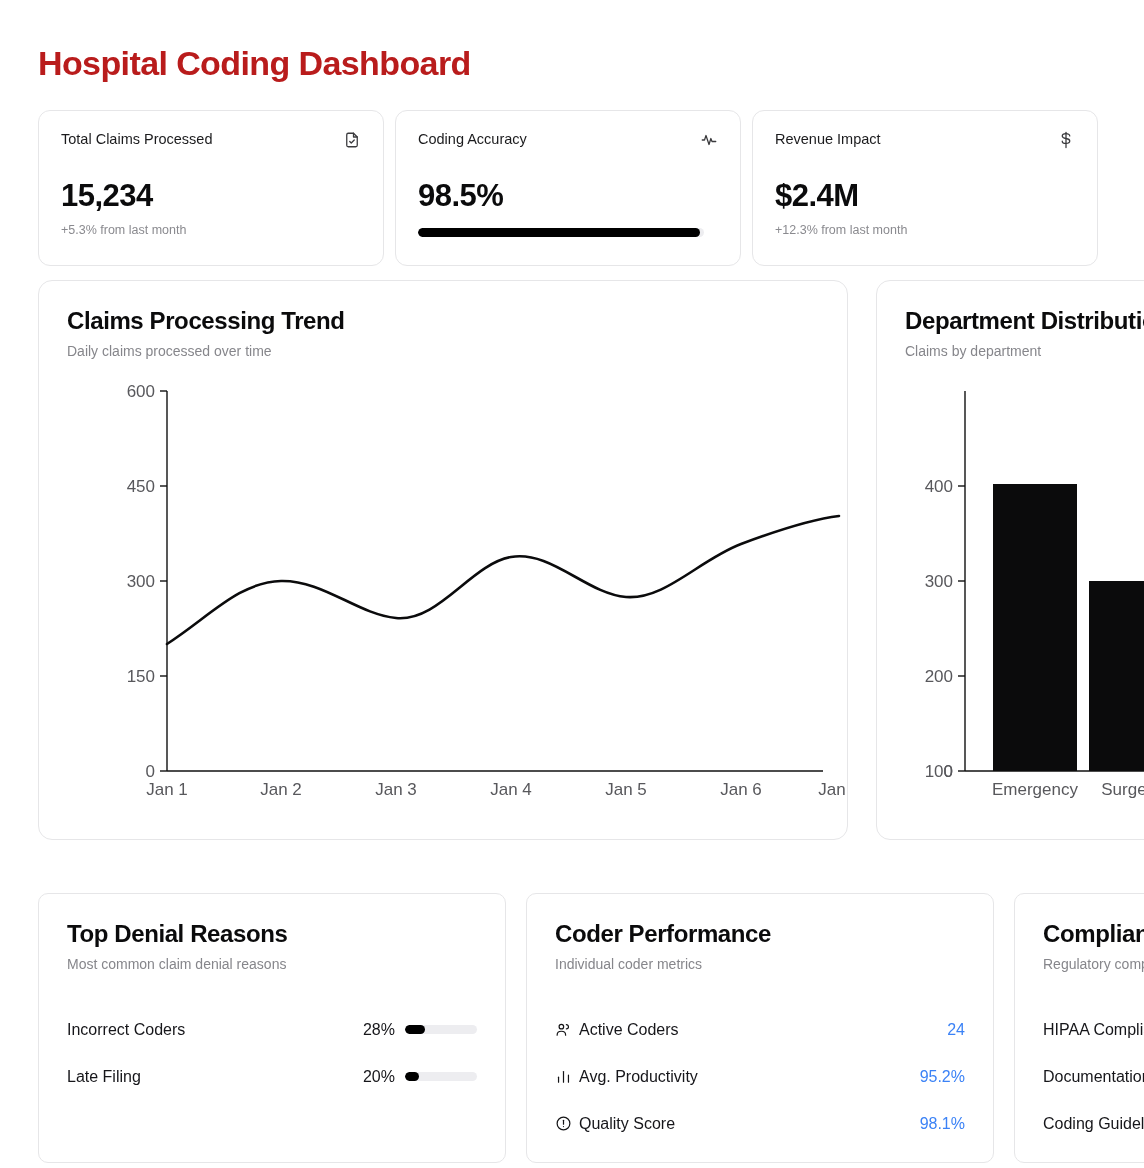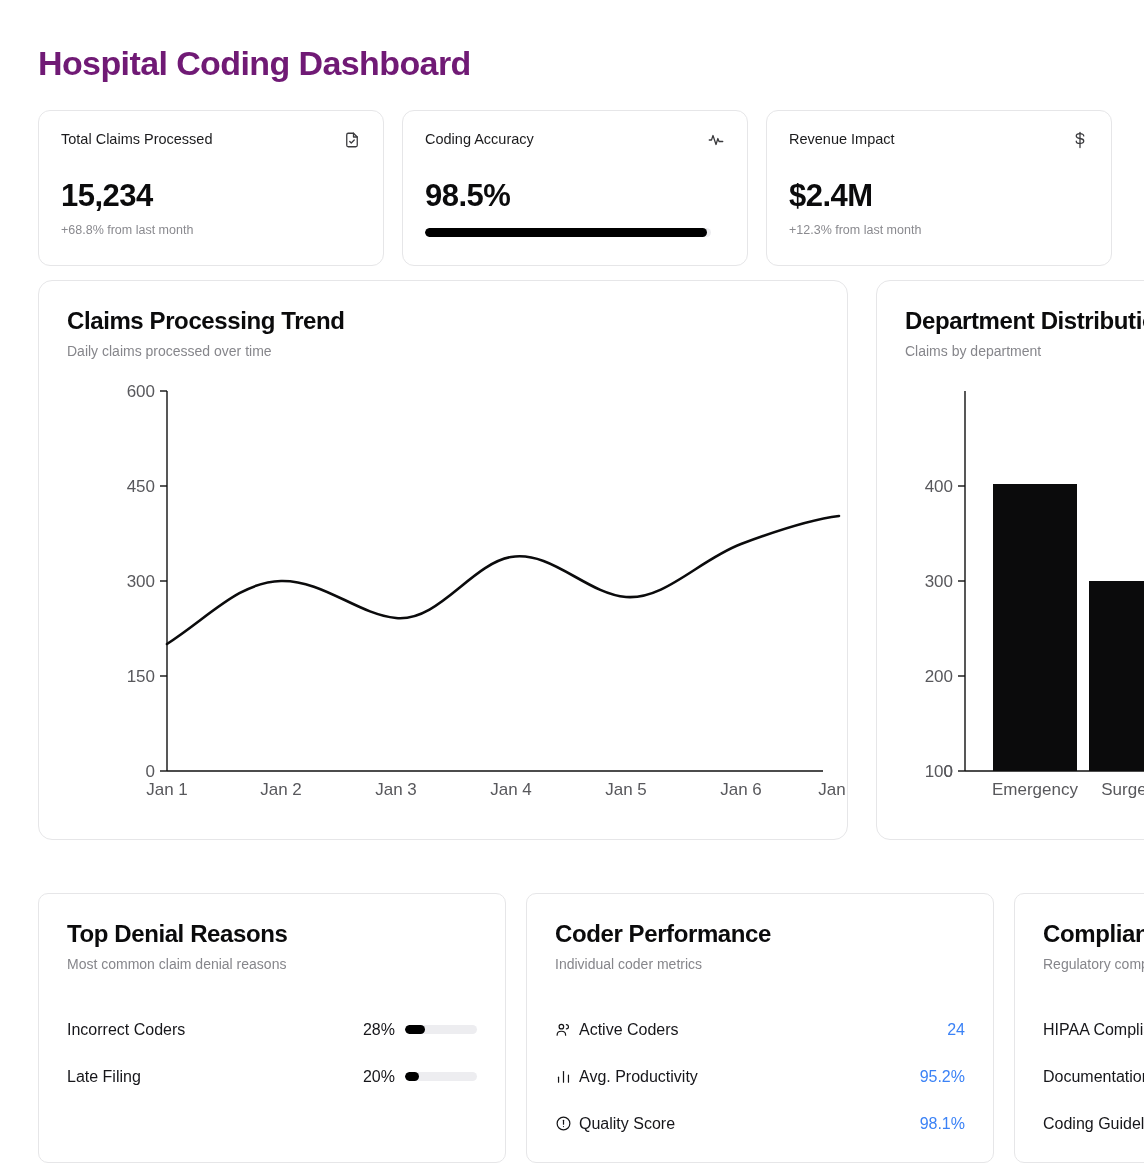--- a/index.html
+++ b/index.html
@@ -17,29 +17,29 @@
     background: #ffffff;
     border-top-left-radius: 26px;
     overflow: hidden;
   }
   .page-title {
     position: absolute;
     left: 38px; top: 44px;
     font-size: 34px;
     font-weight: 700;
     letter-spacing: -0.6px;
-    color: #701a75;
+    color: #b91c1c;
   }
 
   
   .kpi-row {
     position: absolute;
     left: 38px; top: 110px;
     display: flex;
-    gap: 18px;
+    gap: 11px;
   }
   .kpi-card {
     width: 346px;
     height: 156px;
     background: #ffffff;
     border: 1px solid #e6e6e8;
     border-radius: 12px;
     padding: 20px 22px;
     position: relative;
   }
@@ -167,21 +167,21 @@
         <span class="kpi-label">Total Claims Processed</span>
         <span class="kpi-icon">
           <svg width="18" height="18" viewBox="0 0 24 24" fill="none" stroke="#3a3a3d" stroke-width="1.7" stroke-linecap="round" stroke-linejoin="round">
             <path d="M14 3H7a2 2 0 0 0-2 2v14a2 2 0 0 0 2 2h10a2 2 0 0 0 2-2V8z"></path>
             <path d="M14 3v5h5"></path>
             <path d="M9 14l2 2 4-4"></path>
           </svg>
         </span>
       </div>
       <div class="kpi-value">15,234</div>
-      <div class="kpi-sub">+68.8% from last month</div>
+      <div class="kpi-sub">+5.3% from last month</div>
     </div>
 
     <div class="kpi-card">
       <div class="kpi-head">
         <span class="kpi-label">Coding Accuracy</span>
         <span class="kpi-icon">
           <svg width="18" height="18" viewBox="0 0 24 24" fill="none" stroke="#3a3a3d" stroke-width="1.7" stroke-linecap="round" stroke-linejoin="round">
             <path d="M3 12h3l2-6 4 12 2.5-8 1.5 4h5"></path>
           </svg>
         </span>

